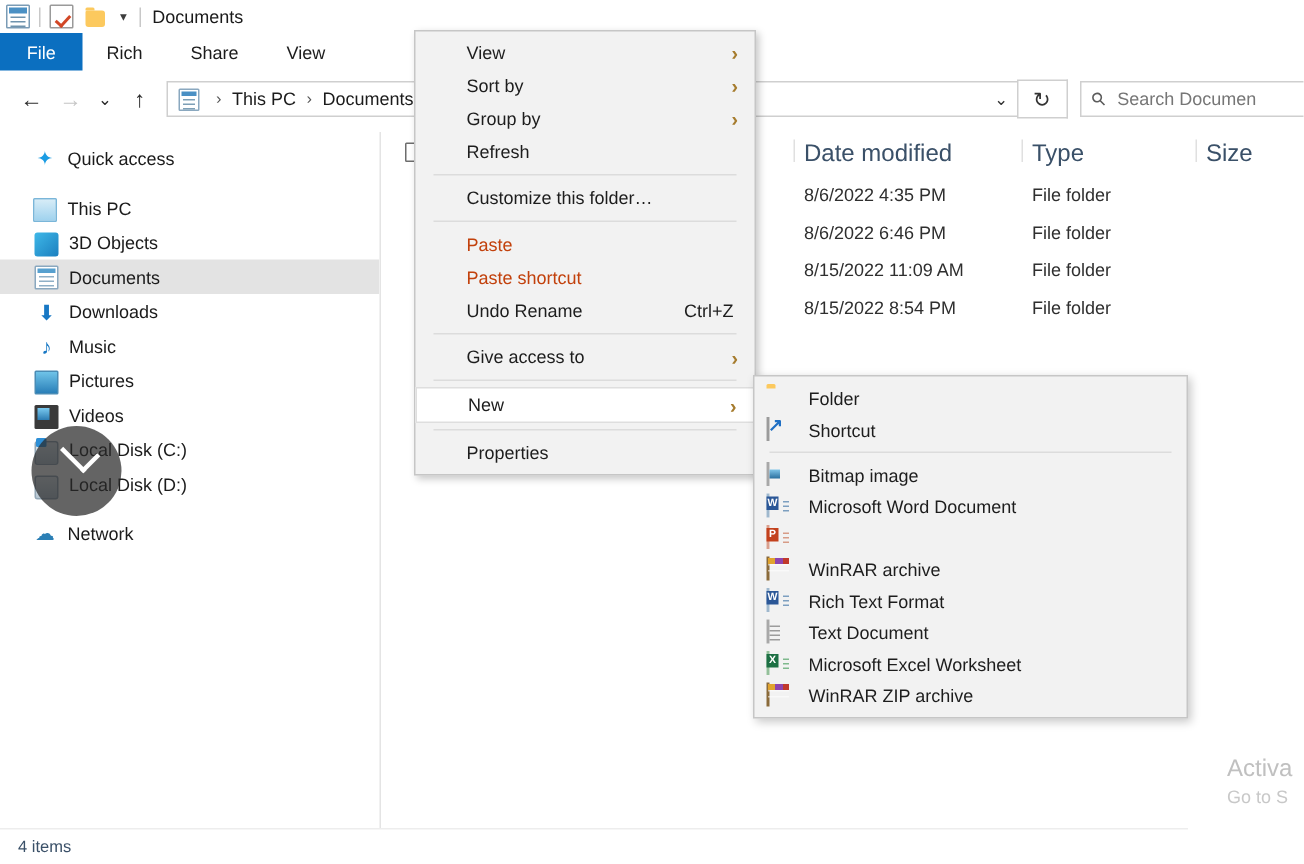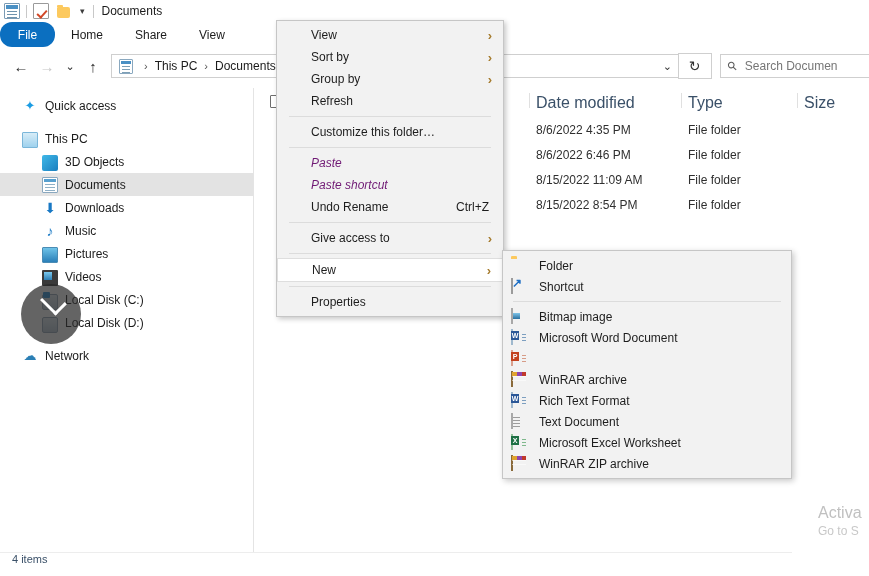--- a/index.html
+++ b/index.html
@@ -55,21 +55,21 @@
   
   .ribbon {
     position:absolute; left:0; top:22px; width:869px; height:26px;
     background:#ffffff; display:flex; align-items:stretch;
     border-bottom:1px solid #ffffff;
   }
   .rtab {
     display:flex; align-items:center; justify-content:center;
     font-size:12px; color:#1c1c1c; cursor:default;
   }
-  .rtab.file { background:#0b6fc0; color:#ffffff; width:55px;border-radius:12px; }
+  .rtab.file { background:#0b6fc0; color:#ffffff; width:55px; }
   .rtab.plain { padding:0 16px; }
 
   
   .navbar {
     position:absolute; left:0; top:48px; width:869px; height:36px;
     background:#ffffff; display:flex; align-items:center;
   }
   .navbtn {
     width:26px; height:26px; display:flex; align-items:center; justify-content:center;
     font-size:15px; color:#2b2b2b; cursor:default; flex:none;
@@ -111,21 +111,21 @@
   .nav-item {
     height:23px; display:flex; align-items:center; font-size:12px; color:#1b1b1b;
     cursor:default; white-space:nowrap;
   }
   .nav-item.sel { background:#e3e3e3; }
   .nav-item .ni-ico {
     width:16px; height:16px; flex:none; margin-right:7px; position:relative;
     display:inline-block;
   }
   .ind-0 { padding-left:22px; }
-  .ind-1 { padding-left:42px; }
+  .ind-1 { padding-left:23px; }
 
   
   .ic-star { color:#1b9ce3; font-size:13px; line-height:16px; text-align:center; }
   .ic-pc { background:linear-gradient(#d7ecf7,#9fd2ee); border:1px solid #7ab6d9;
            border-radius:1px; height:11px; margin-top:3px; }
   .ic-3d { background:linear-gradient(135deg,#3fb8e8,#1b7fbf); border-radius:2px;
            height:13px; width:13px; margin-top:2px; }
   .ic-desk { background:#2e8fd6; border:1px solid #1d6ba8; border-radius:1px;
              height:11px; margin-top:3px; }
   .ic-doc { background:#fff; border:1px solid #8aa8bf; border-radius:1px; height:14px; width:12px; margin-top:1px;}
@@ -176,21 +176,21 @@
   .colh-div { position:absolute; top:5px; width:1px; height:15px; background:#e0e0e0; }
 
   .rows { position:absolute; left:0; top:30px; width:616px; }
   .frow { position:relative; height:25px; font-size:12px; color:#303030; }
   .fcell { position:absolute; top:5px; font-size:12px; color:#2f2f2f; white-space:nowrap; }
 
   
   .statusbar {
     position:absolute; left:0; bottom:0; width:792px; height:24px;
     background:#ffffff; border-top:1px solid #ededed;
-    display:flex; align-items:flex-start;
+    display:flex; align-items:center;
   }
   .status-text { font-size:11px; color:#3a5068; margin-left:12px; }
 
   
   .watermark {
     position:absolute; left:818px; top:503px; width:60px;
     color:#c5c5c5; pointer-events:none; overflow:hidden; white-space:nowrap;
   }
   .wm1 { font-size:16px; color:#c0c0c0; line-height:20px; }
   .wm2 { font-size:12px; color:#c8c8c8; line-height:16px; }
@@ -199,21 +199,21 @@
   .ctxmenu {
     position:absolute; left:276px; top:20px; width:228px;
     background:#f2f2f2; border:1px solid #c6c6c6;
     box-shadow:2px 2px 5px rgba(0,0,0,0.22);
     padding:3px 0; z-index:50;
   }
   .ctxitem {
     position:relative; height:22px; display:flex; align-items:center;
     padding-left:34px; font-size:12px; color:#1d1d1d; cursor:default;
   }
-  .ctxitem.disabled { color:#701a75;font-style:italic; }
+  .ctxitem.disabled { color:#c2410c; }
   .ctxitem.hot { background:#ffffff; border:1px solid #dedede; height:24px; }
   .ctx-arrow {
     position:absolute; right:11px; font-size:13px; color:#a67c2e; font-weight:600;
   }
   .ctx-accel { position:absolute; right:14px; font-size:12px; color:#1d1d1d; }
   .ctxsep { height:1px; background:#dcdcdc; margin:4px 12px; }
 
   
   .submenu {
     position:absolute; left:502px; top:250px; width:290px;
@@ -280,21 +280,21 @@
     <span style="width:8px;flex:none"></span>
     <span class="ico-folder-sm"></span>
     <span style="width:8px;flex:none"></span>
     <span class="tb-chev">▾</span>
     <span class="tb-sep"></span>
     <span class="tb-title">Documents</span>
   </div>
 
   <div class="ribbon">
     <div class="rtab file">File</div>
-    <div class="rtab plain">Home</div>
+    <div class="rtab plain">Rich</div>
     <div class="rtab plain">Share</div>
     <div class="rtab plain">View</div>
   </div>
 
   <div class="navbar">
     <span style="width:8px;flex:none"></span>
     <div class="navbtn">←</div>
     <div class="navbtn dim">→</div>
     <div class="navbtn small">⌄</div>
     <div class="navbtn">↑</div>

